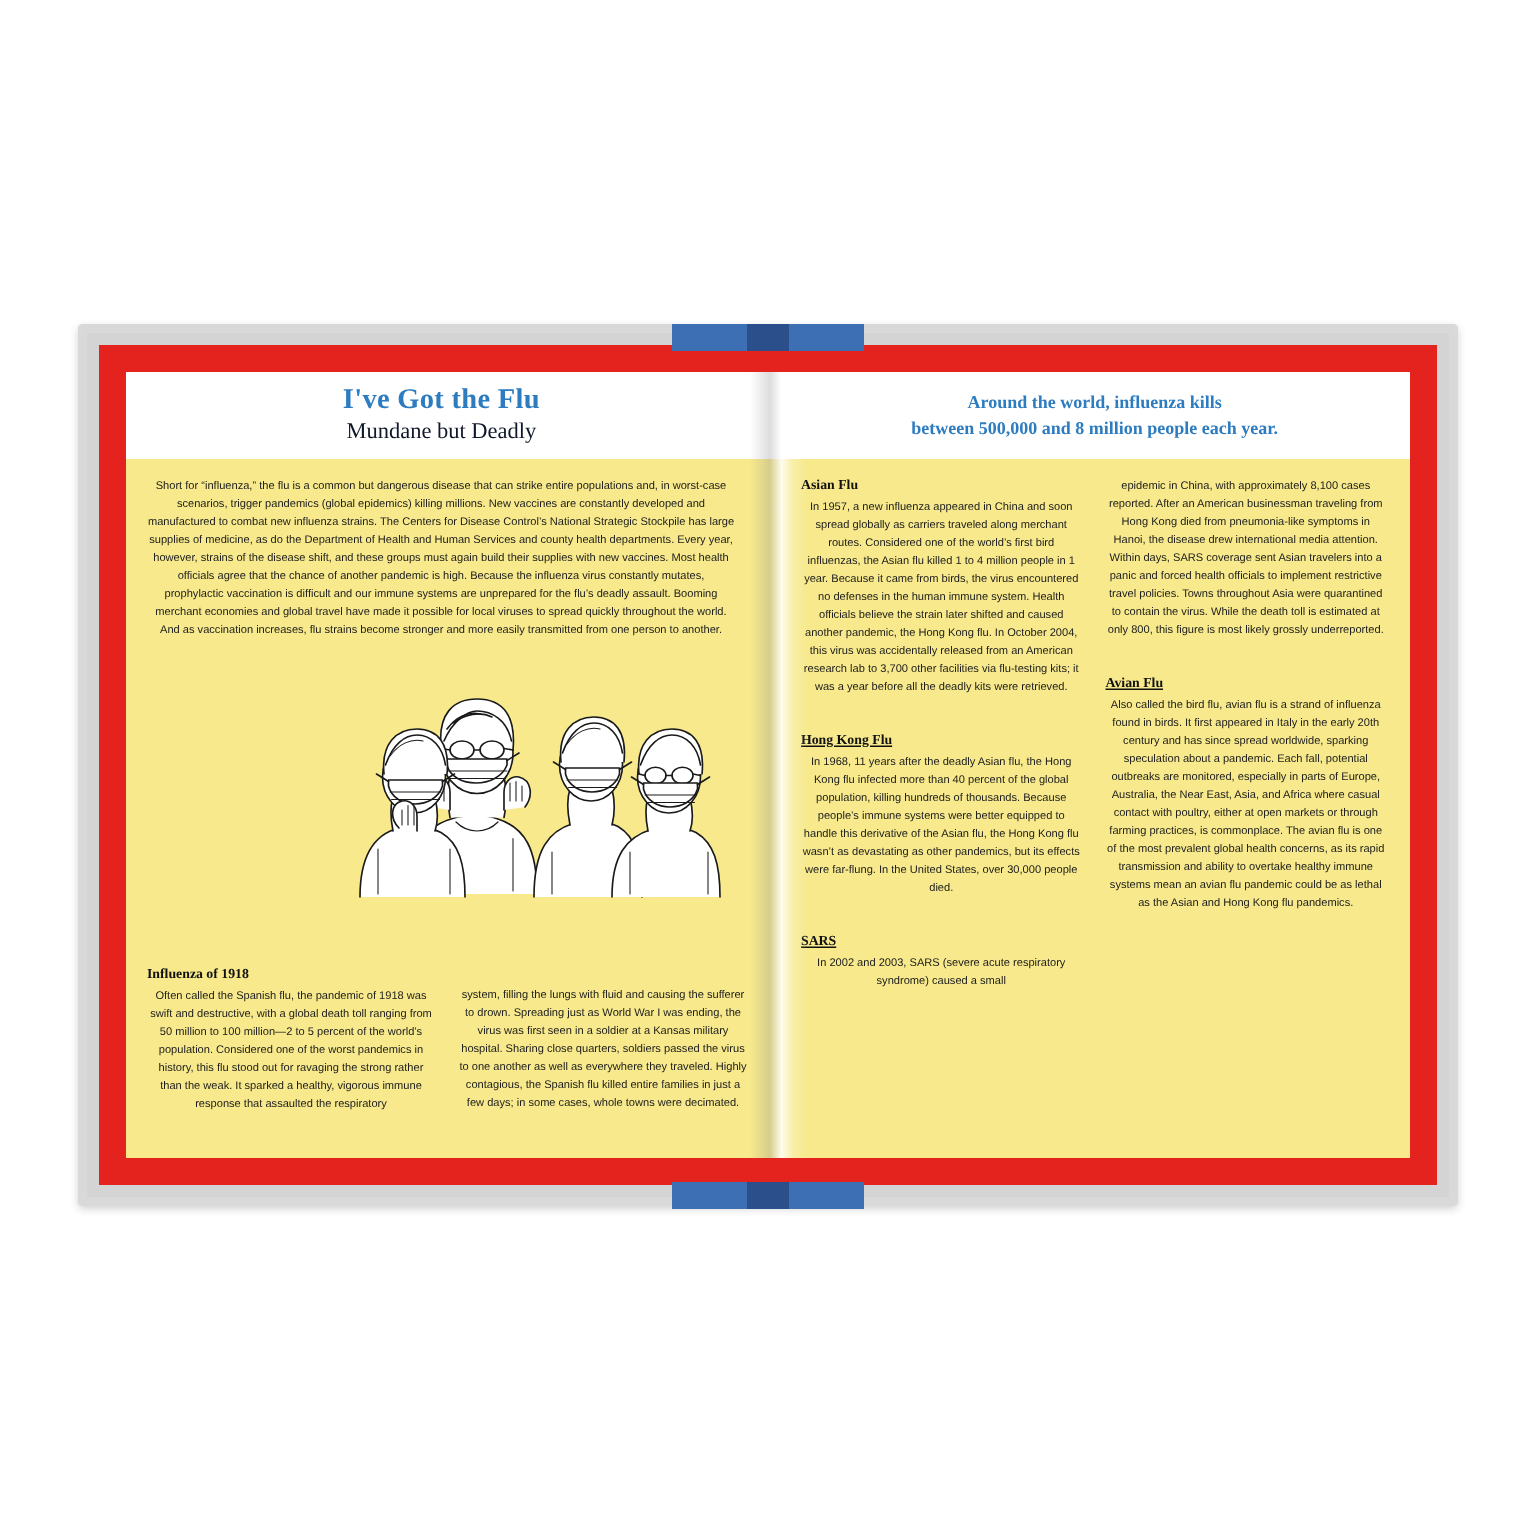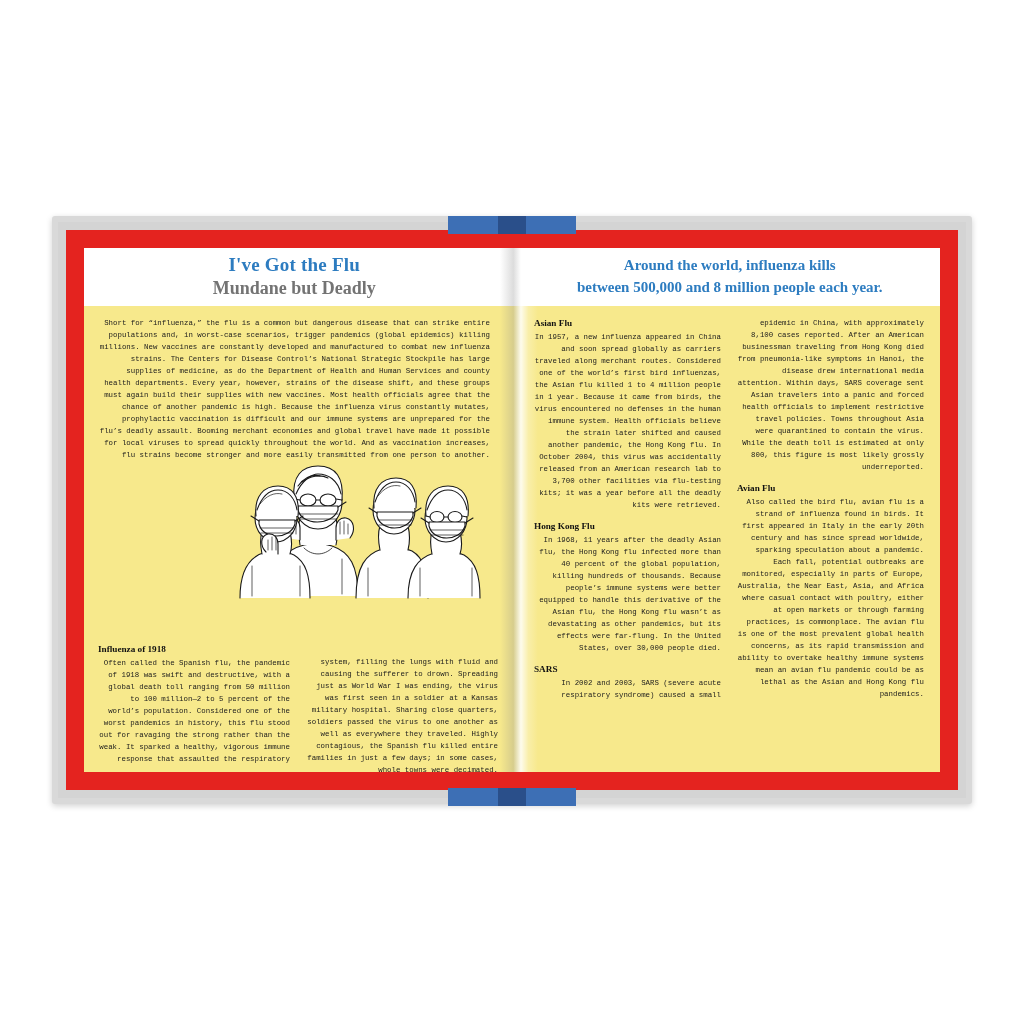--- a/index.html
+++ b/index.html
@@ -114,29 +114,29 @@
   #title-main {
     font-family: "Liberation Serif", serif;
     color: #2d7cc0;
     font-size: 19px;
     font-weight: bold;
     letter-spacing: 0.2px;
     line-height: 1.1;
   }
   #title-sub {
     font-family: "Liberation Serif", serif;
-    color: #737373;
-    font-size: 18px;
-    font-weight: bold;
+    color: #0f172a;
+    font-size: 15px;
+    font-weight: normal;
     margin-top: 3px;
   }
   .header-right-line {
     font-family: "Liberation Serif", serif;
     color: #2d7cc0;
-    font-size: 15px;
+    font-size: 12px;
     font-weight: bold;
     line-height: 1.45;
     text-align: center;
   }
 
   
   #content {
     position: absolute;
     left: 84px;
     top: 306px;
@@ -162,31 +162,30 @@
   .col {
     width: 190px;
     position: relative;
   }
 
   p.body {
     font-size: 7.4px;
     line-height: 1.62;
     color: #1b1b1b;
     margin: 0 0 7px 0;
-    text-align: right;
-    font-family: Liberation Mono, monospace;
+    text-align: center;
   }
   h3.sub {
     font-family: "Liberation Serif", serif;
     font-size: 9.2px;
     font-weight: bold;
     color: #111;
     margin: 0 0 4px 0;
   }
-  h3.sub.spaced { margin-top: 9px; }
+  h3.sub.spaced { margin-top: 24px; text-decoration: underline; }
 
   
   #intro-block {
     font-size: 7.4px;
     line-height: 1.62;
     color: #1b1b1b;
   }
   #intro-text { margin: 0; }
   #illo-wrap {
     position: absolute;

